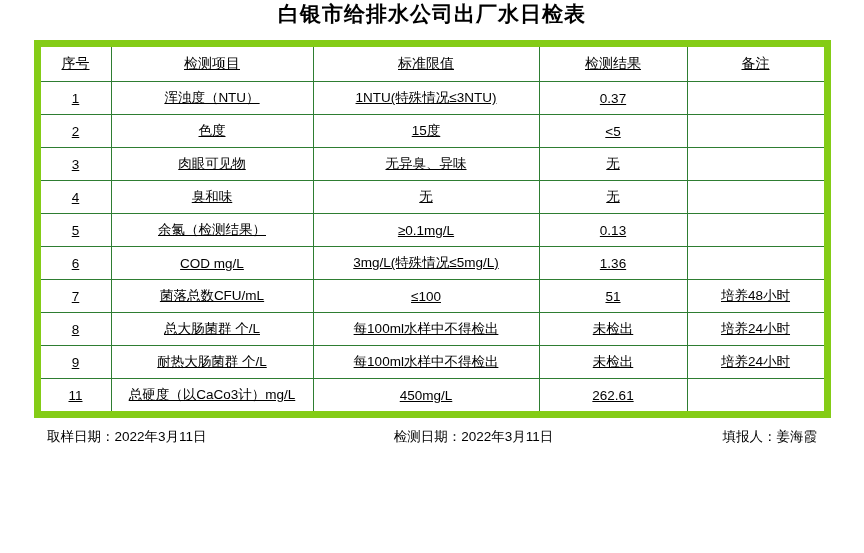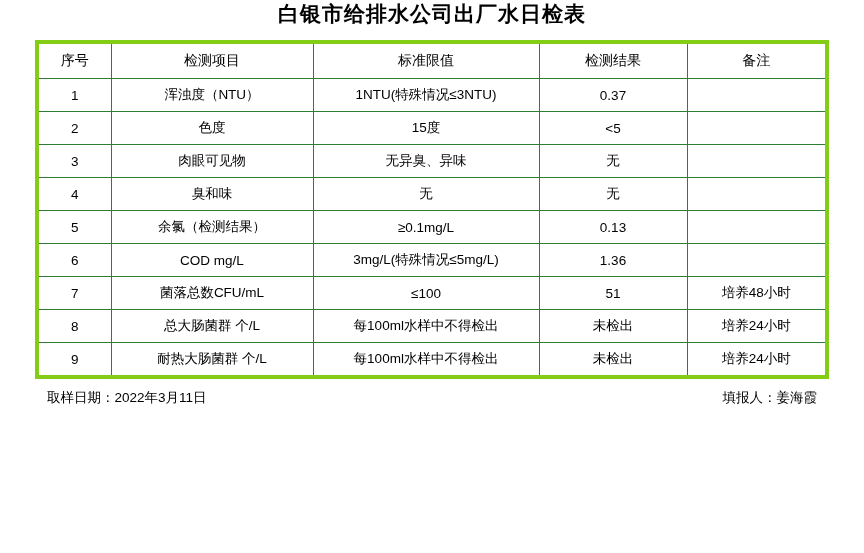--- a/index.html
+++ b/index.html
@@ -27,21 +27,22 @@
     letter-spacing: 1px;
     padding-top: 0;
     padding-bottom: 12px;
     color: #000;
   }
   table.report {
     border-collapse: collapse;
     margin: 0 auto;
     width: 790px;
     table-layout: fixed;
-    border: 4px solid #84cc16;
+    border: 7px solid #84cc16;
+    text-decoration: underline;
   }
   table.report th,
   table.report td {
     border: 1px solid #2e7d32;
     text-align: center;
     vertical-align: middle;
     font-size: 13.5px;
     height: 32px;
     padding: 0 3px;
     color: #000;
@@ -154,21 +155,29 @@
         <td>未检出</td>
         <td>培养24小时</td>
       </tr>
       <tr>
         <td>9</td>
         <td class="item-cell">耐热大肠菌群 个/L</td>
         <td>每100ml水样中不得检出</td>
         <td>未检出</td>
         <td>培养24小时</td>
       </tr>
+      <tr>
+        <td>11</td>
+        <td class="item-cell">总硬度（以CaCo3计）mg/L</td>
+        <td>450mg/L</td>
+        <td>262.61</td>
+        <td></td>
+      </tr>
     </tbody>
   </table>
 
   <div class="footer">
     <div class="f-item f-left">取样日期：2022年3月11日</div>
+    <div class="f-item f-mid">检测日期：2022年3月11日</div>
     <div class="f-item f-right">填报人：姜海霞</div>
   </div>
 
 </div>
 
 </body></html>

